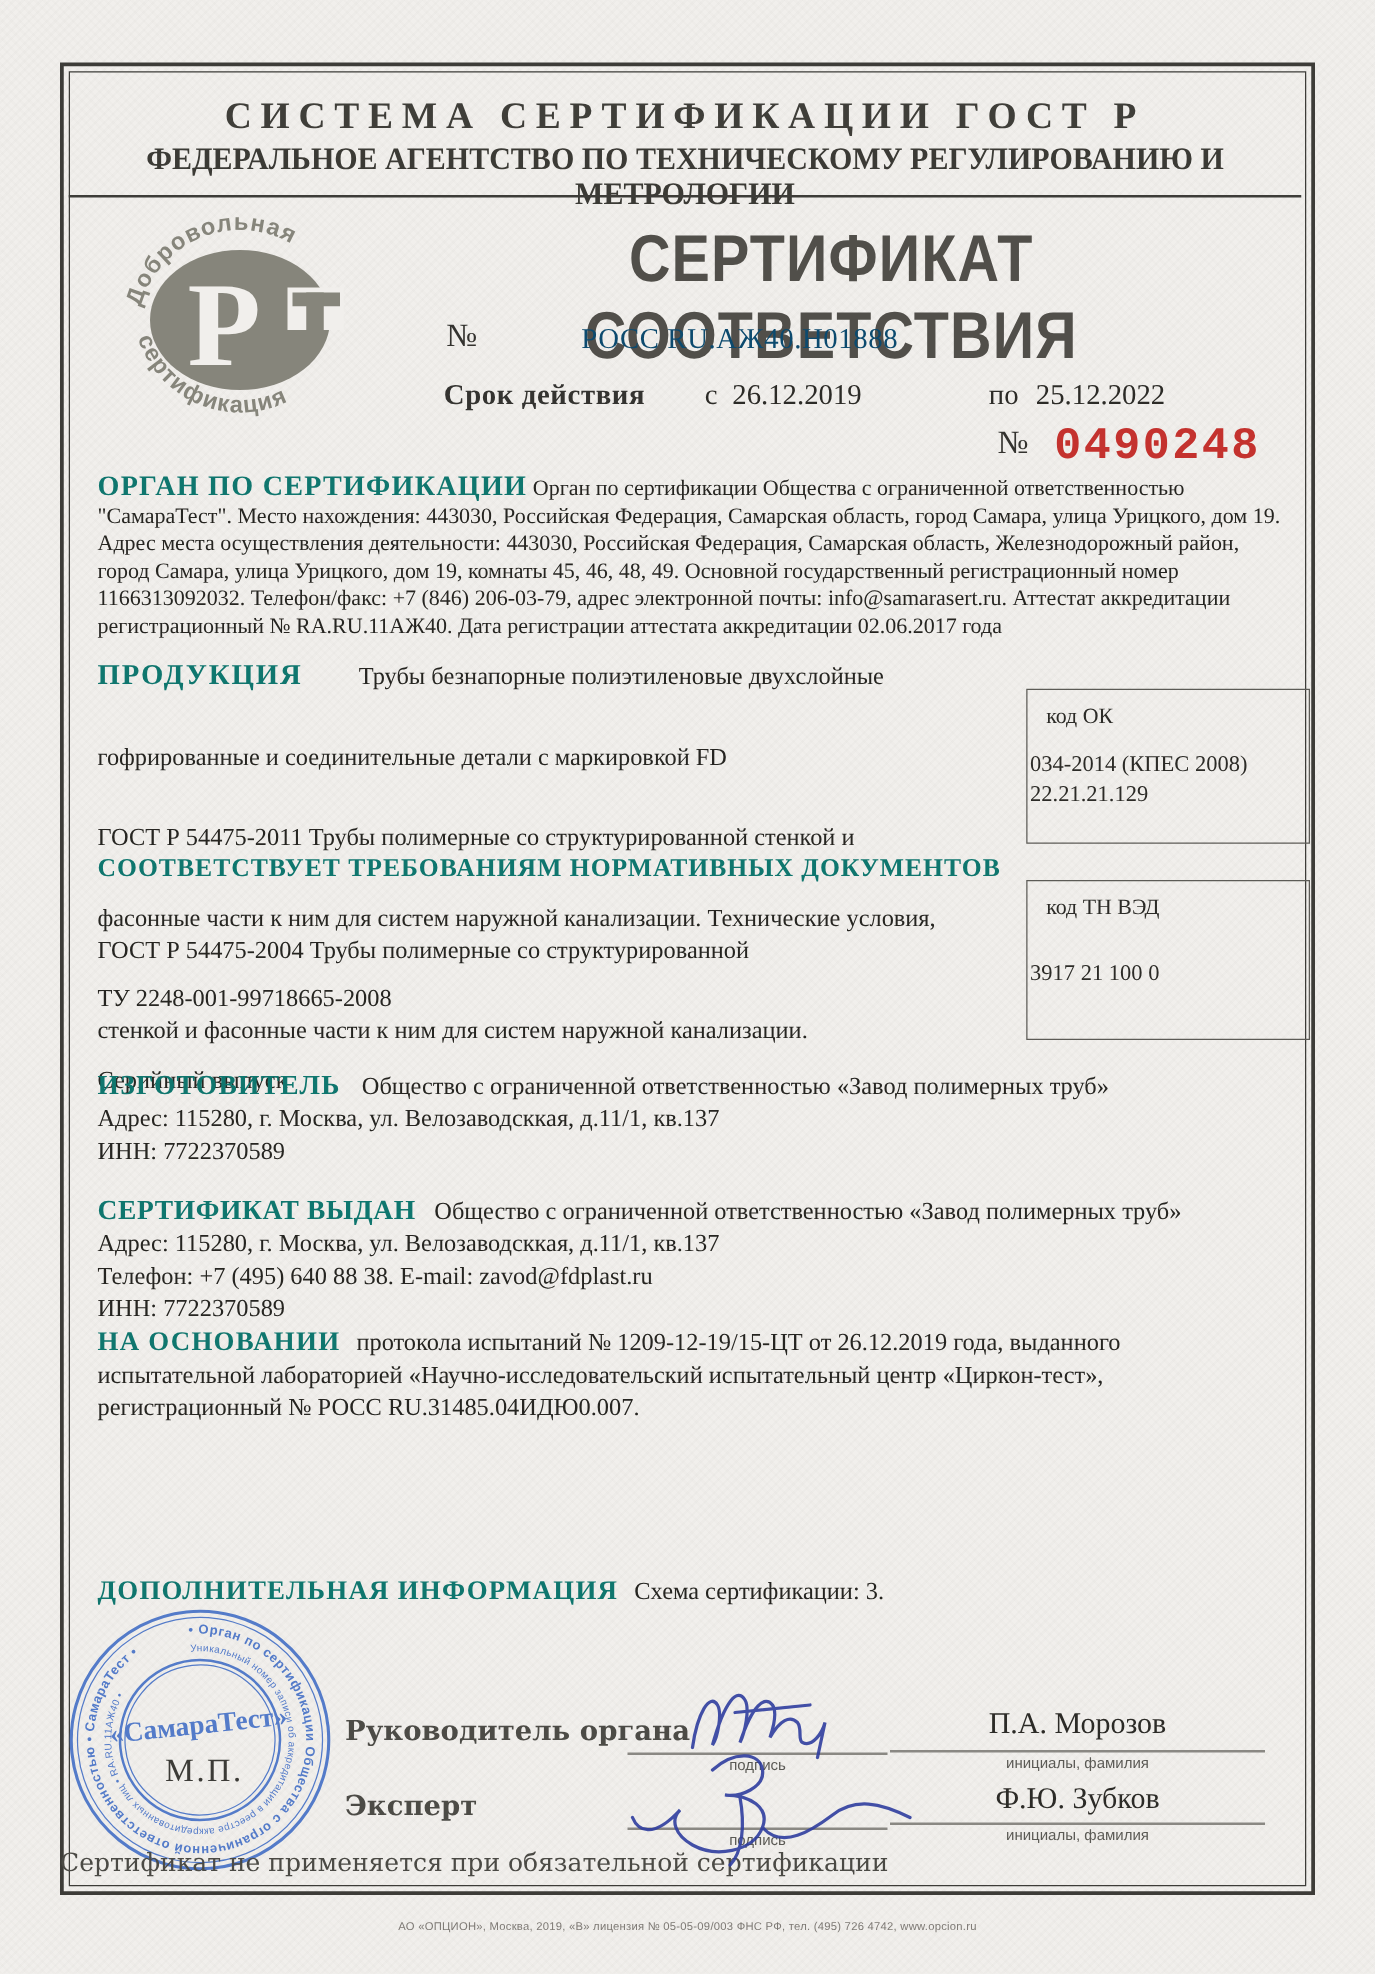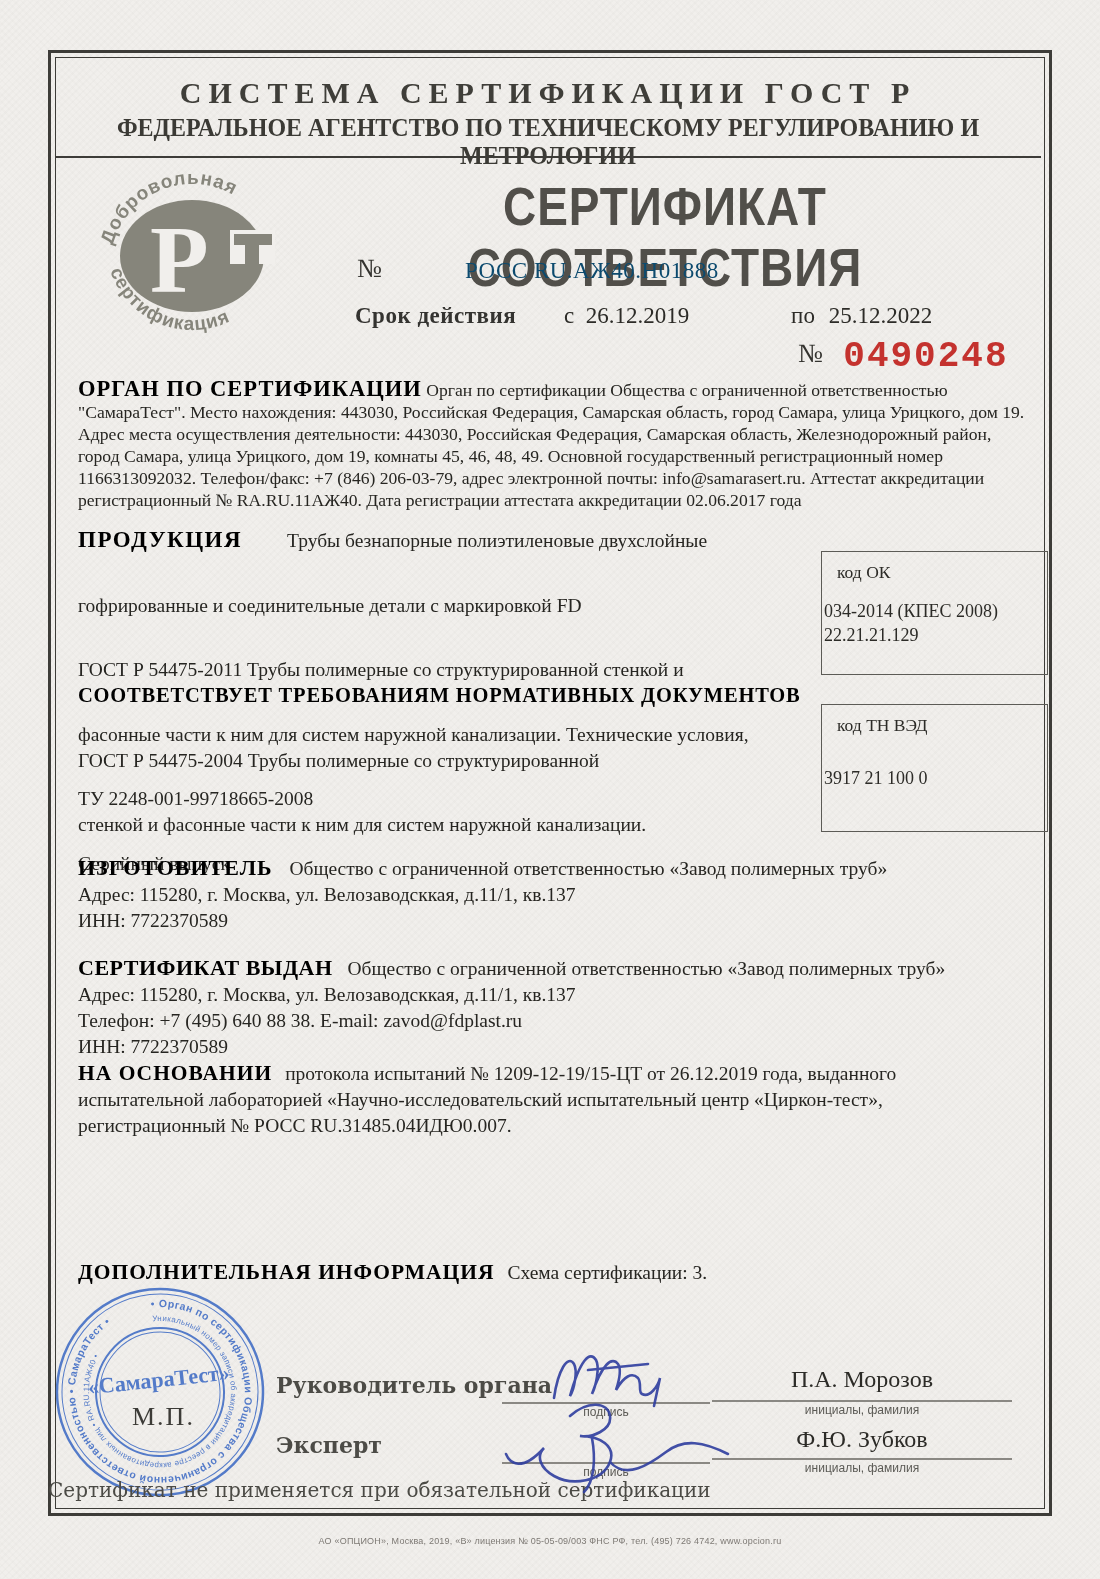--- a/index.html
+++ b/index.html
@@ -24,21 +24,21 @@
   .doc-title{left:295px;top:176px;width:740px;text-align:center;
       font-family:"Liberation Sans",sans-serif;font-weight:bold;font-size:50px;
       color:#514f4a;transform:scale(.92,1.06);transform-origin:center top;letter-spacing:1px;}
   .num-row{left:357px;top:254px;font-size:26px;color:#34332f;}
   .num-val{position:absolute;left:65px;top:4px;font-size:23px;letter-spacing:.5px;white-space:nowrap;color:#0c4a6e;margin-left:43px;}
   .validity{left:355px;top:303px;font-size:23px;color:#2c2b27;white-space:nowrap;}
   .validity b{letter-spacing:.5px;color:#343330;}
   .blank-num{left:798px;top:336px;font-size:26px;color:#34332f;}
   .blank-num .digits{font-family:"Liberation Mono",monospace;font-weight:bold;
       font-size:36px;letter-spacing:2px;vertical-align:-4px;margin-left:14px;}
-  .sec-h{font-weight:bold;letter-spacing:1.5px;color:#000000;}
+  .sec-h{font-weight:bold;letter-spacing:1.5px;color:#0f766e;}
   .org{left:78px;top:378px;width:956px;font-size:17.6px;line-height:22px;color:#262521;}
   .org .sec-h{font-size:22.5px;letter-spacing:1px;}
   .prod{left:78px;top:525px;width:750px;font-size:19.5px;line-height:29.5px;color:#262521;}
   .prod .sec-h{font-size:23px;margin-right:40px;}
   .lines div{white-space:nowrap;margin-top:35px;}
   .codebox{border:1px solid #5c5b56;color:#2c2b27;}
   .codebox .cb-label{padding:10px 0 0 15px;font-size:17.5px;}
   .cb-ok{left:821px;top:551px;width:225px;height:122px;}
   .cb-ok .cb-vals{padding:16px 0 0 2px;font-size:18px;line-height:24px;}
   .cb-tn{left:821px;top:704px;width:225px;height:126px;}

